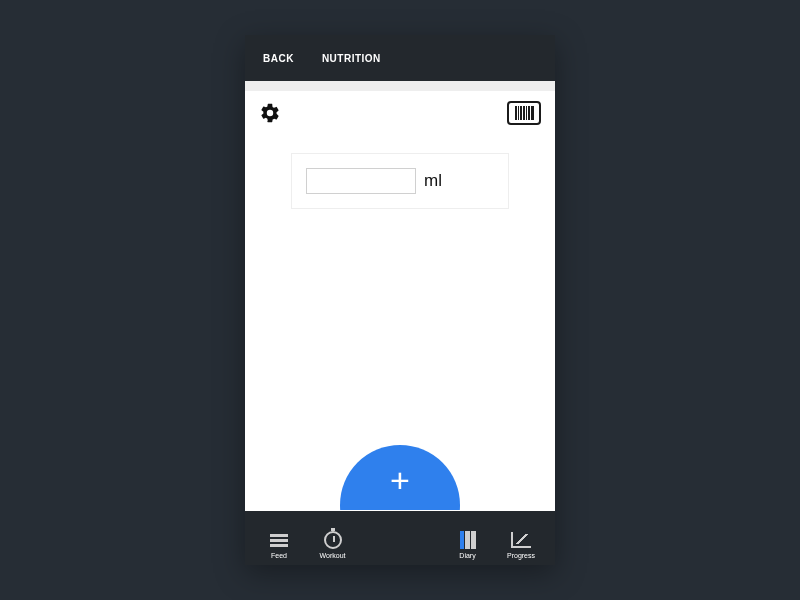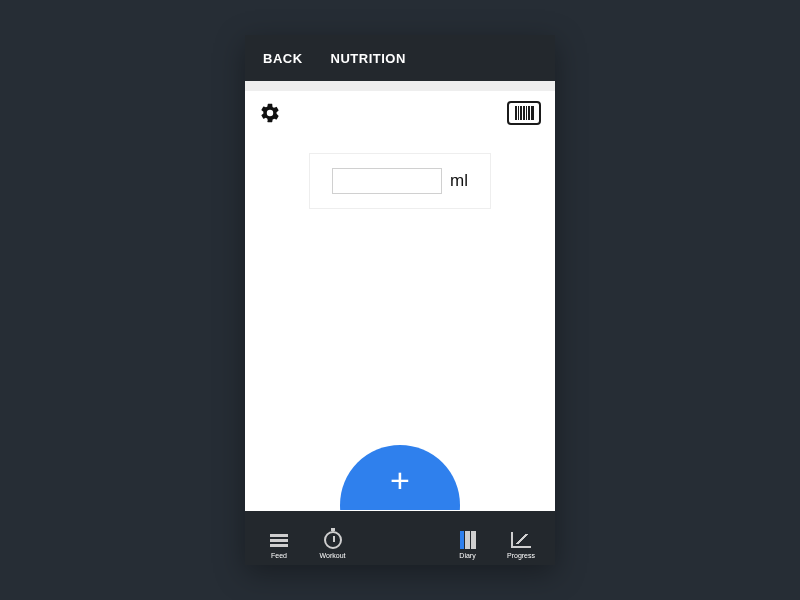--- a/index.html
+++ b/index.html
@@ -19,21 +19,21 @@
     overflow: hidden;
   }
   .topbar {
     background: #23282d;
     height: 46px;
     display: flex; align-items: center;
     padding: 0 18px;
     gap: 28px;
   }
   .topbar span {
-    color: #fff; font-weight: 700; font-size: 13px; letter-spacing: 0.5px;
+    color: #fff; font-weight: 700; font-size: 10px; letter-spacing: 0.5px;
   }
   .datebar {
     background: #fff;
     height: 34px;
     display: flex; align-items: center; justify-content: space-between;
     padding: 0 14px;
     border-bottom: 1px solid #eee;
   }
   .chevron {
     width: 18px; height: 18px; display: flex; align-items: center; justify-content: center;
@@ -63,24 +63,24 @@
   .barcode div:nth-child(2){ width:1px; }
   .barcode div:nth-child(5){ width:1px; }
   .barcode div:nth-child(7){ width:3px; }
 
   .content {
     flex: 1; background: #fff; position: relative;
     display: flex; flex-direction: column; align-items: center;
     padding-top: 18px;
   }
   .card {
-    width: 182px;
+    width: 218px;
     border: 1px solid #eee;
     padding: 14px;
-    display: flex; flex-direction: column; align-items: center;
+    display: flex; flex-direction: row; align-items: center;
     gap: 14px;
   }
   .inputrow { display: flex; align-items: center; gap: 8px; }
   .inputrow input {
     width: 110px; height: 26px;
     border: 1px solid #d0d0d0;
     padding: 0 6px; font-size: 13px;
   }
   .unit { font-size: 17px; color: #111; }
   .chips { display: flex; gap: 8px; }

